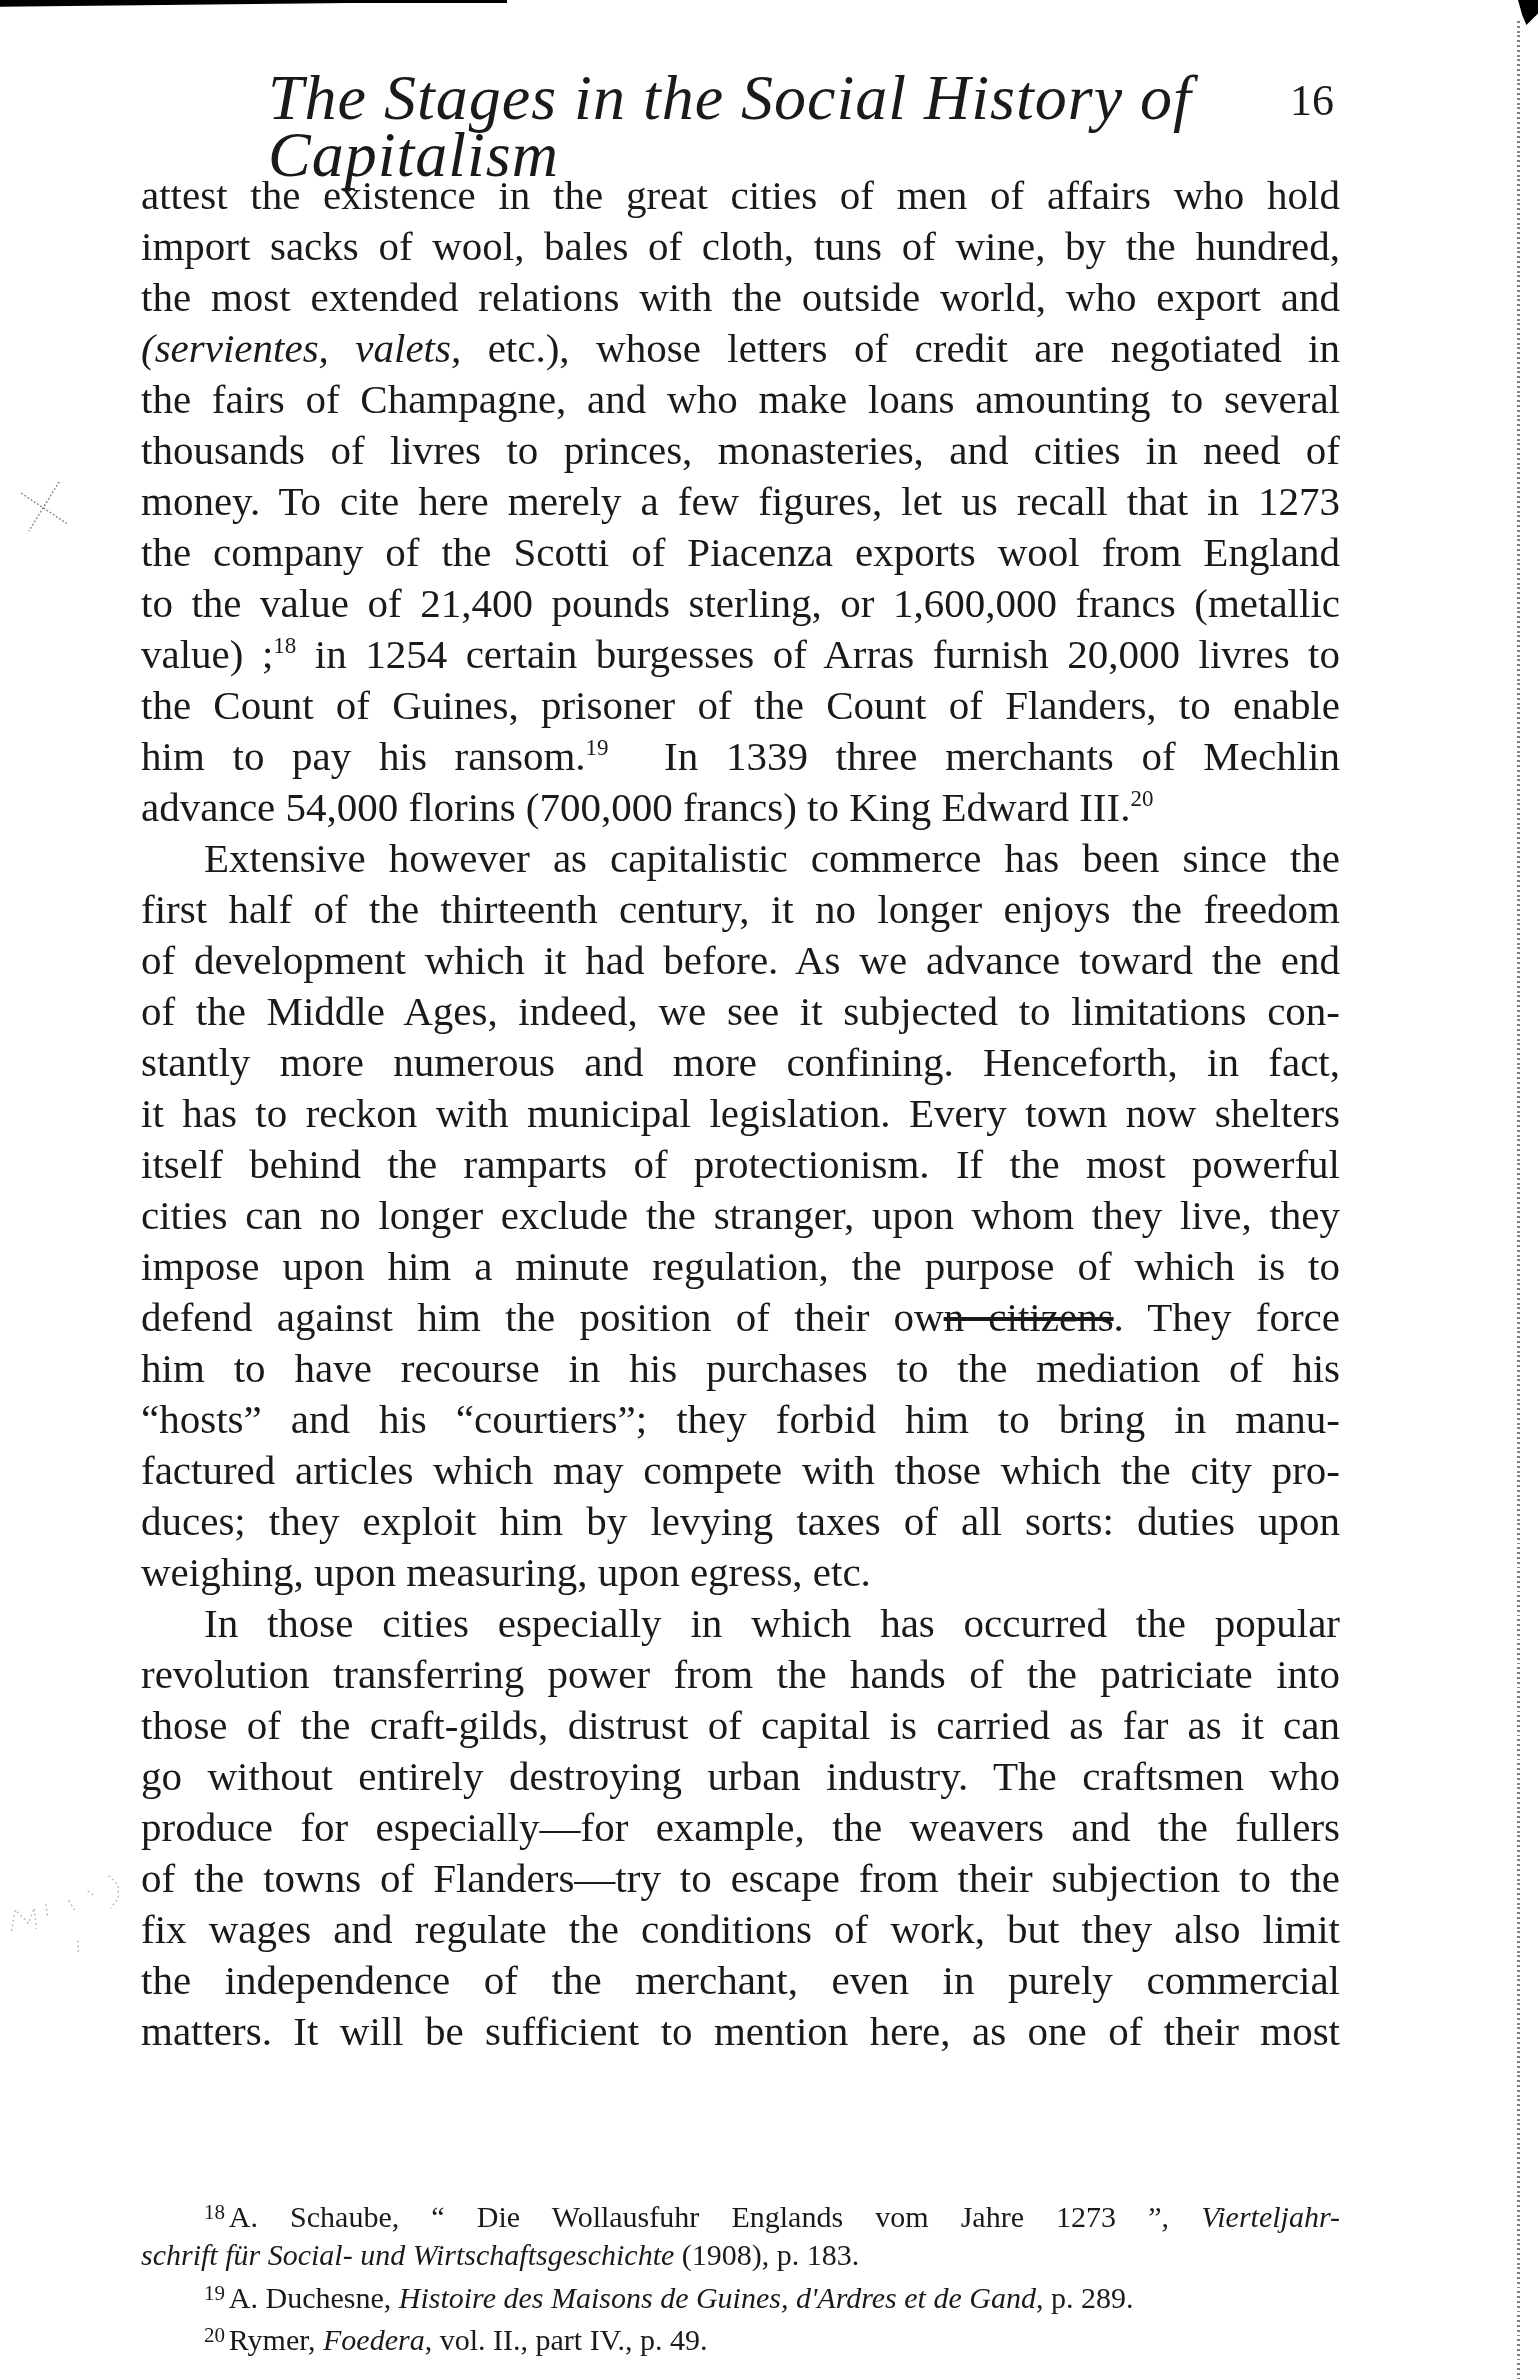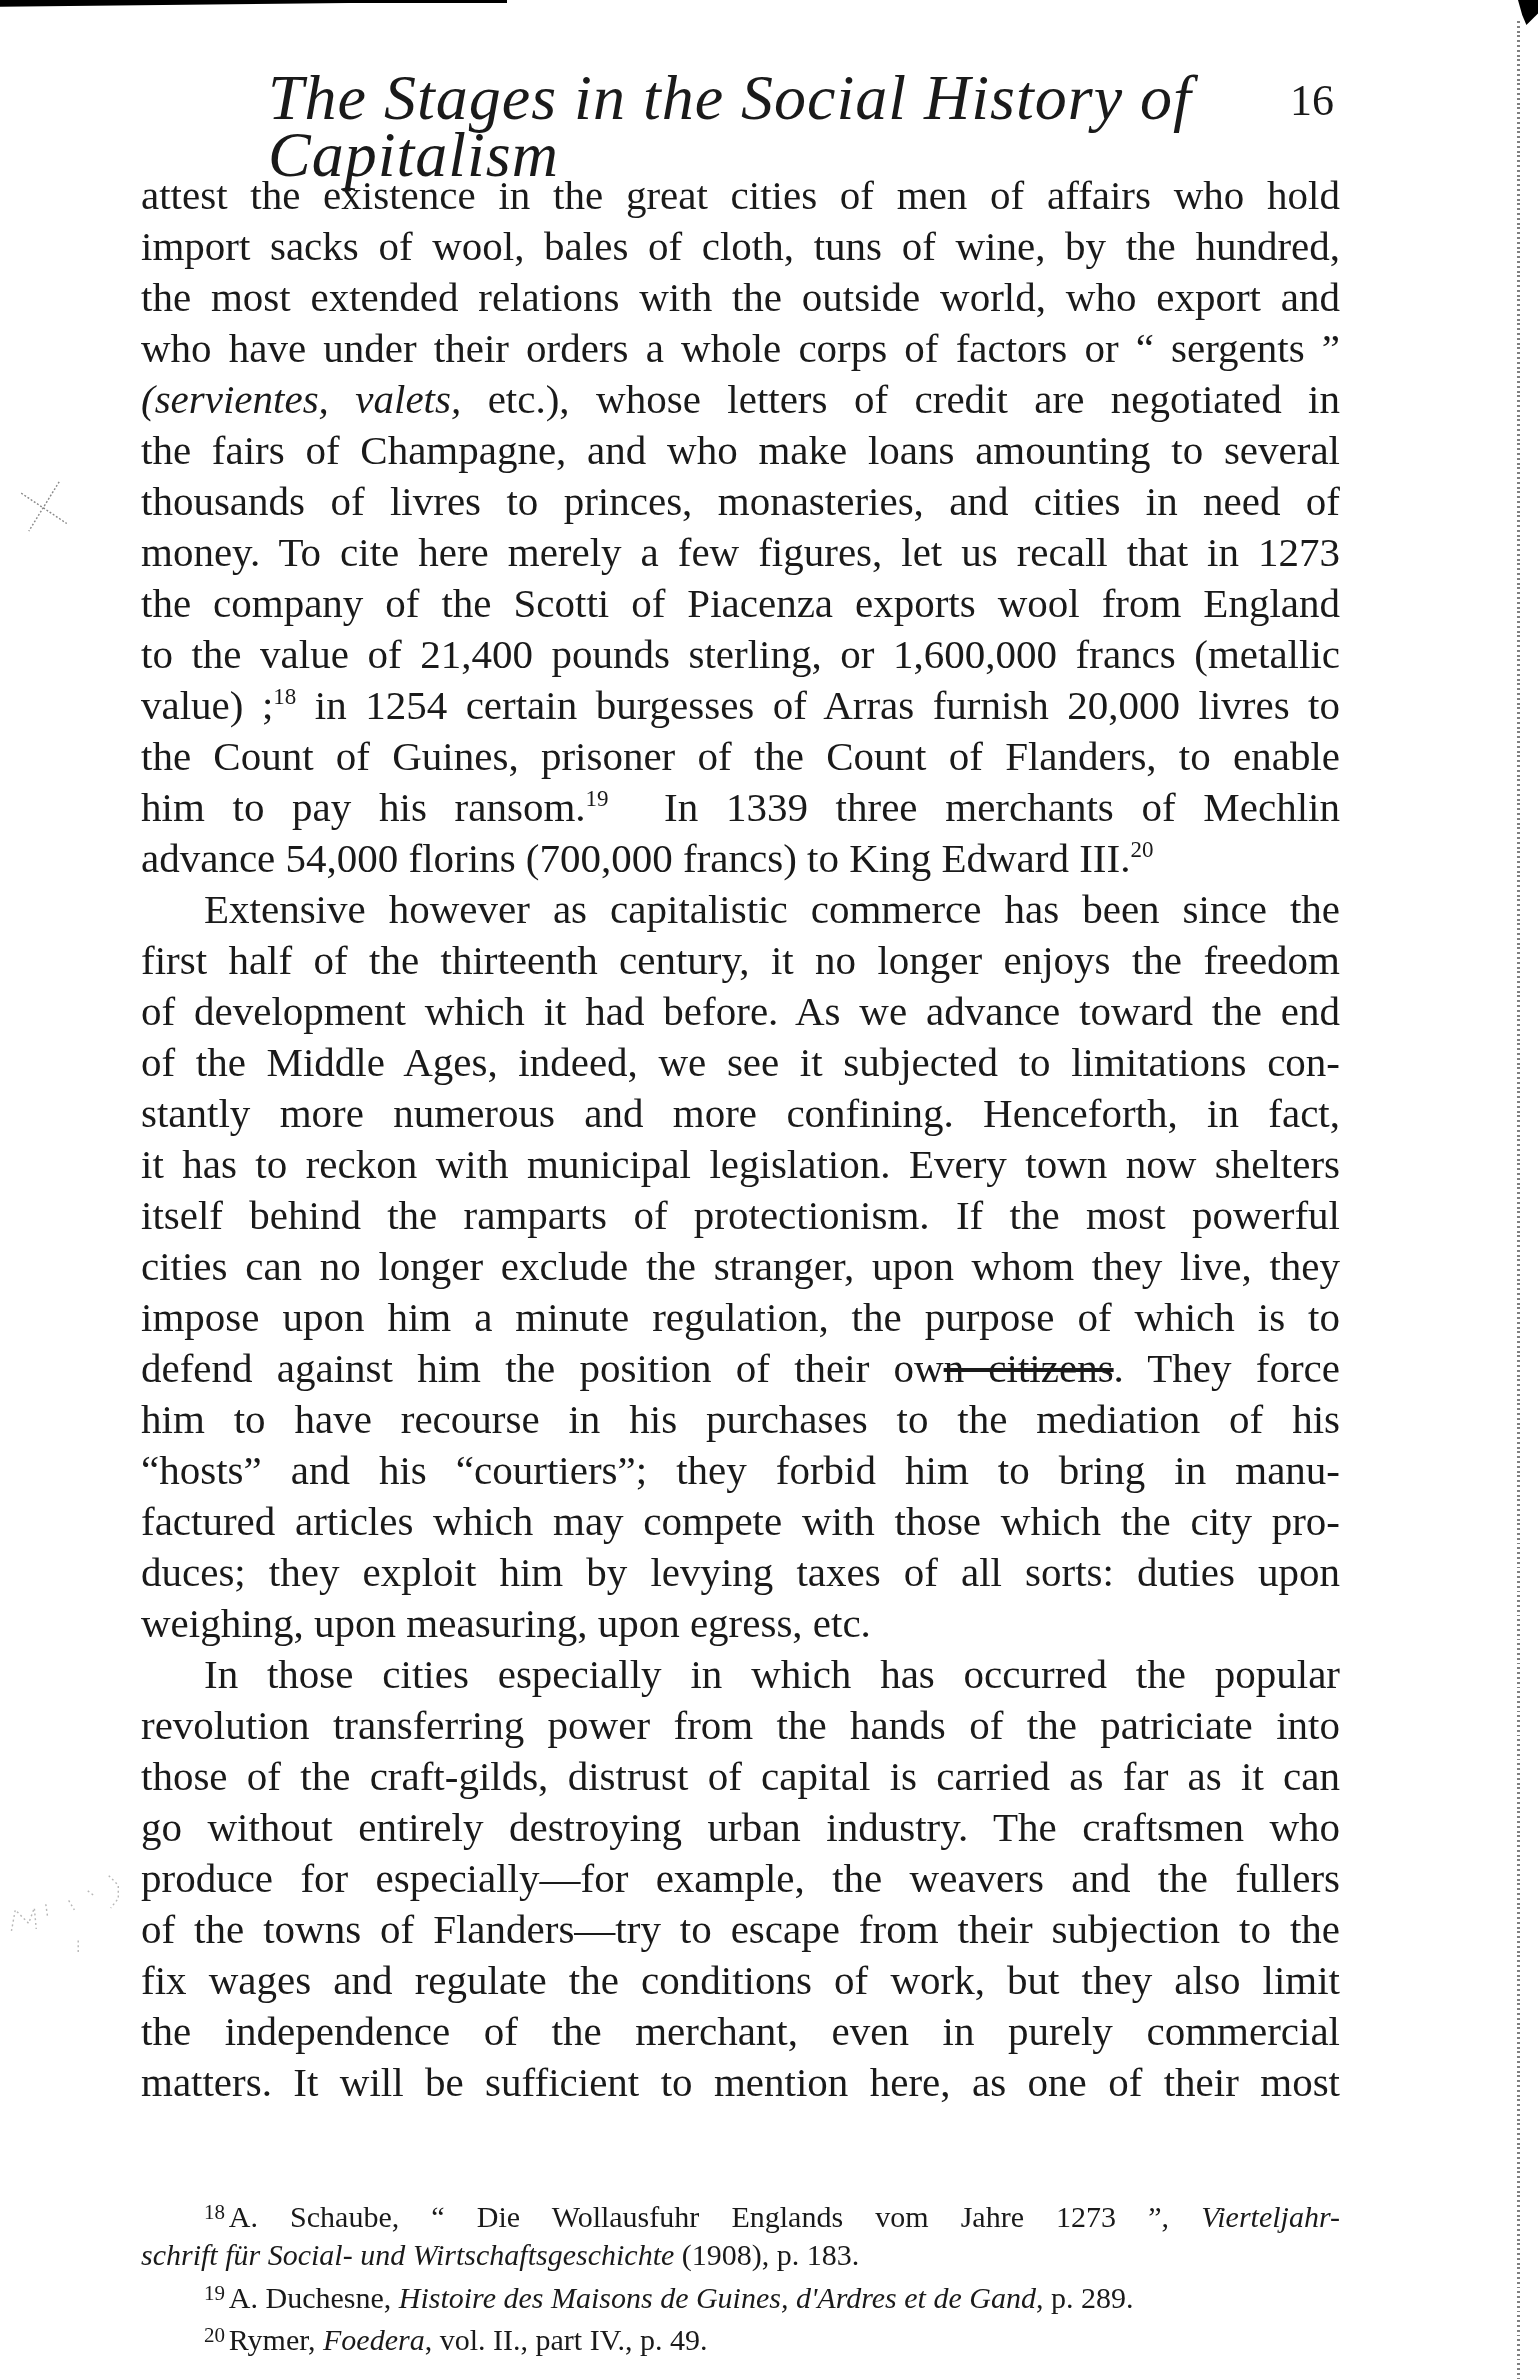--- a/index.html
+++ b/index.html
@@ -66,21 +66,20 @@
   <path d="M2 16 L50 48 M42 4 L10 56" stroke="#888" stroke-width="1.5" stroke-dasharray="2 2" fill="none"></path>
 </svg>
 <svg class="margin-scrawl" viewBox="0 0 130 95">
   <path d="M12 70 L16 48 L30 62 L36 46 L38 68 M48 42 L50 56 M72 38 L78 48 M92 28 L100 34 M114 12 L124 22 L124 36 L116 46 M82 80 L82 95" stroke="#999" stroke-width="1.5" stroke-dasharray="2 3" fill="none"></path>
 </svg>
 
 <div class="body-text">
   <span class="line">attest the existence in the great cities of men of affairs who hold</span>
   <span class="line">import sacks of wool, bales of cloth, tuns of wine, by the hundred,</span>
   <span class="line">the most extended relations with the outside world, who export and</span>
-  <span class="line">who have under their orders a whole corps of factors or “ sergents ”</span>
   <span class="line"><span class="it">(servientes, valets,</span><span> etc.)</span><span>, whose letters of credit are negotiated in</span></span>
   <span class="line">the fairs of Champagne, and who make loans amounting to several</span>
   <span class="line">thousands of livres to princes, monasteries, and cities in need of</span>
   <span class="line">money.  To cite here merely a few figures, let us recall that in 1273</span>
   <span class="line">the company of the Scotti of Piacenza exports wool from England</span>
   <span class="line">to the value of 21,400 pounds sterling, or 1,600,000 francs (metallic</span>
   <span class="line"><span>value) ;</span><sup>18</sup> <span>in 1254 certain burgesses of Arras furnish 20,000 livres to</span></span>
   <span class="line">the Count of Guines, prisoner of the Count of Flanders, to enable</span>
   <span class="line"><span>him to pay his ransom.</span><sup>19</sup>&nbsp; <span>In 1339 three merchants of Mechlin</span></span>
   <span class="line last"><span>advance 54,000 florins (700,000 francs) to King Edward III.</span><sup>20</sup></span>

